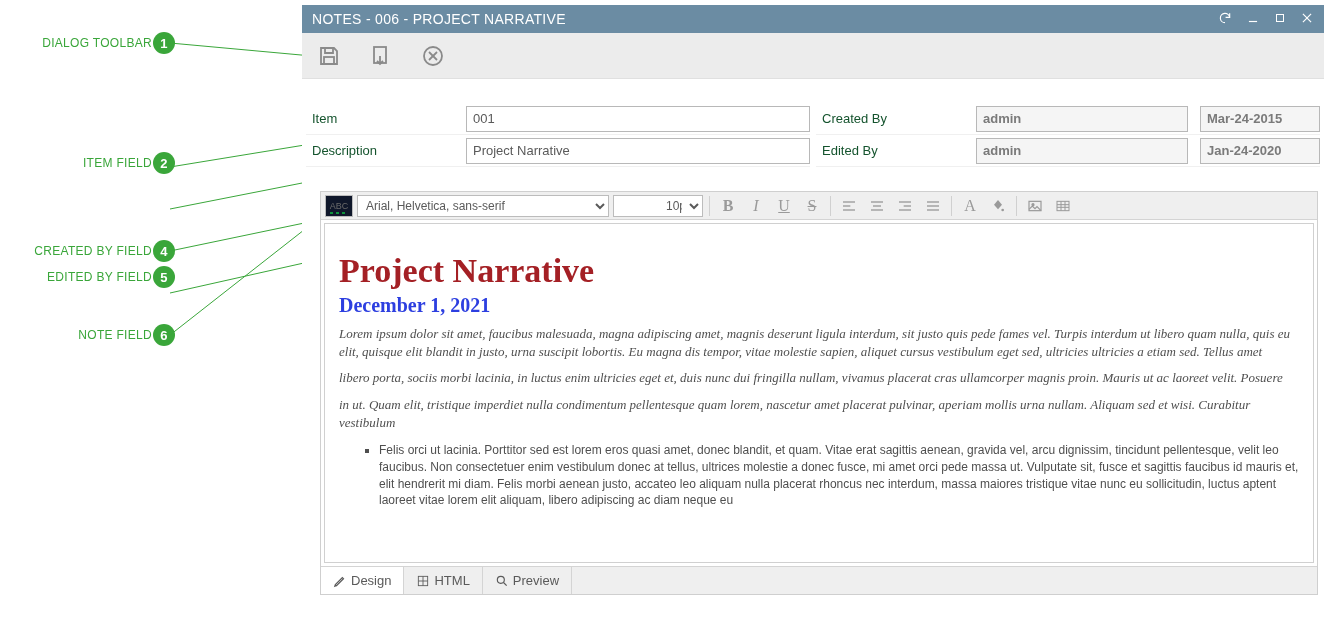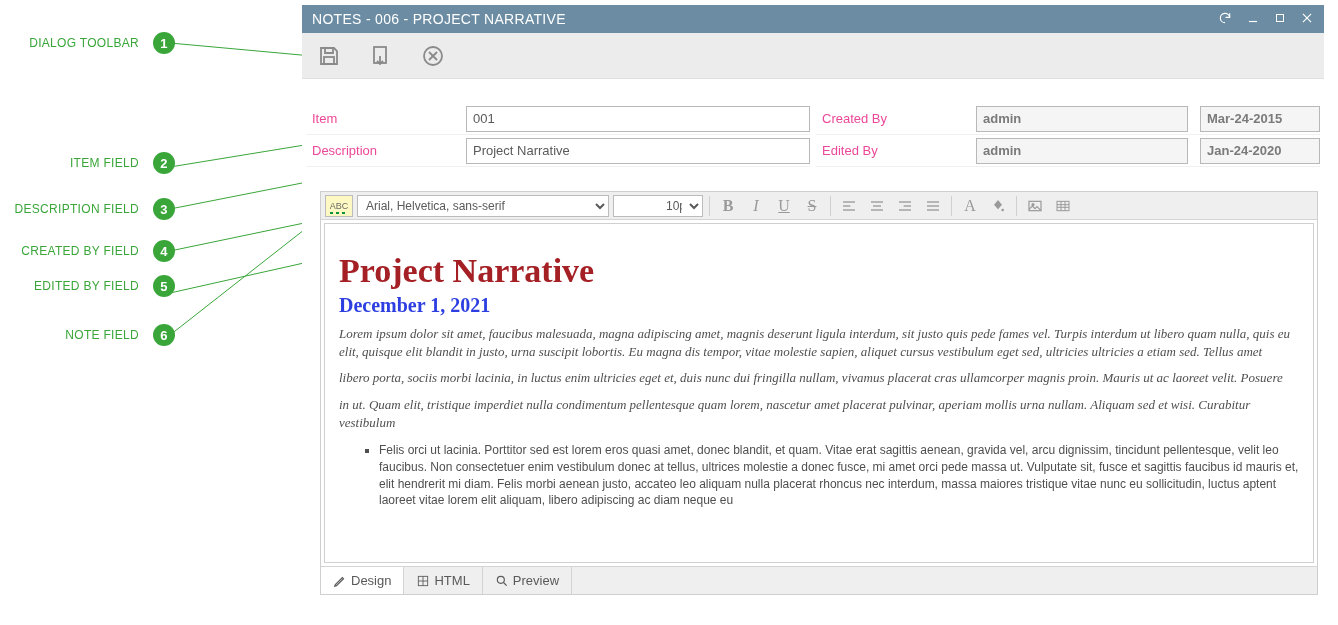--- a/index.html
+++ b/index.html
@@ -18,21 +18,21 @@
       position: absolute;
       left: 0;
       top: 0;
       width: 175px;
       height: 625px;
     }
     .annotation {
       position: absolute;
       display: flex;
       align-items: center;
-      gap: 14px;
+      gap: 1px;
       right: 0;
       color: #3aa63a;
       font-size: 12px;
       letter-spacing: 0.3px;
     }
     .annotation .label {
       white-space: nowrap;
     }
     .annotation .badge {
       width: 22px;
@@ -118,21 +118,21 @@
     .form-col { flex: 1; }
     .form-row {
       display: flex;
       align-items: center;
       height: 32px;
       border-bottom: 1px solid #f0f0f0;
     }
     .form-row .lbl {
       width: 160px;
       padding-left: 6px;
-      color: #ec4899;
+      color: #14532d;
     }
     .form-row .val {
       flex: 1;
       height: 26px;
       border: 1px solid #b8b8b8;
       background: #ffffff;
       padding: 0 6px;
       display: flex;
       align-items: center;
     }
@@ -185,21 +185,21 @@
       border: 1px solid #bcbcbc;
       background: #ffffff;
       font-size: 12px;
       color: #5a5a5a;
       padding: 0 4px;
     }
     .editor-toolbar .spell {
       width: 28px;
       height: 22px;
       border: 1px solid #bcbcbc;
-      background: #fef9c3;
+      background: #0f172a;
       display: flex;
       align-items: center;
       justify-content: center;
       font-size: 9px;
       color: #6a6a6a;
       position: relative;
       cursor: pointer;
     }
     .editor-toolbar .spell::after {
       content: '';
@@ -283,29 +283,25 @@
 
 <div class="annotations">
     <div class="annotation" style="top: 32px;">
       <span class="label">DIALOG TOOLBAR</span>
       <span class="badge">1</span>
     </div>
     <div class="annotation" style="top: 152px;">
       <span class="label">ITEM FIELD</span>
       <span class="badge">2</span>
     </div>
-    <div class="annotation" style="top: 198px;">
-      <span class="label">DESCRIPTION FIELD</span>
-      <span class="badge">3</span>
-    </div>
     <div class="annotation" style="top: 240px;">
       <span class="label">CREATED BY FIELD</span>
       <span class="badge">4</span>
     </div>
-    <div class="annotation" style="top: 275px; margin-left: 8px;">
+    <div class="annotation" style="top: 266px; margin-left: 8px;">
       <span class="label">EDITED BY FIELD</span>
       <span class="badge">5</span>
     </div>
     <div class="annotation" style="top: 324px;">
       <span class="label">NOTE FIELD</span>
       <span class="badge">6</span>
     </div>
   </div>
 
 <svg class="connectors">

